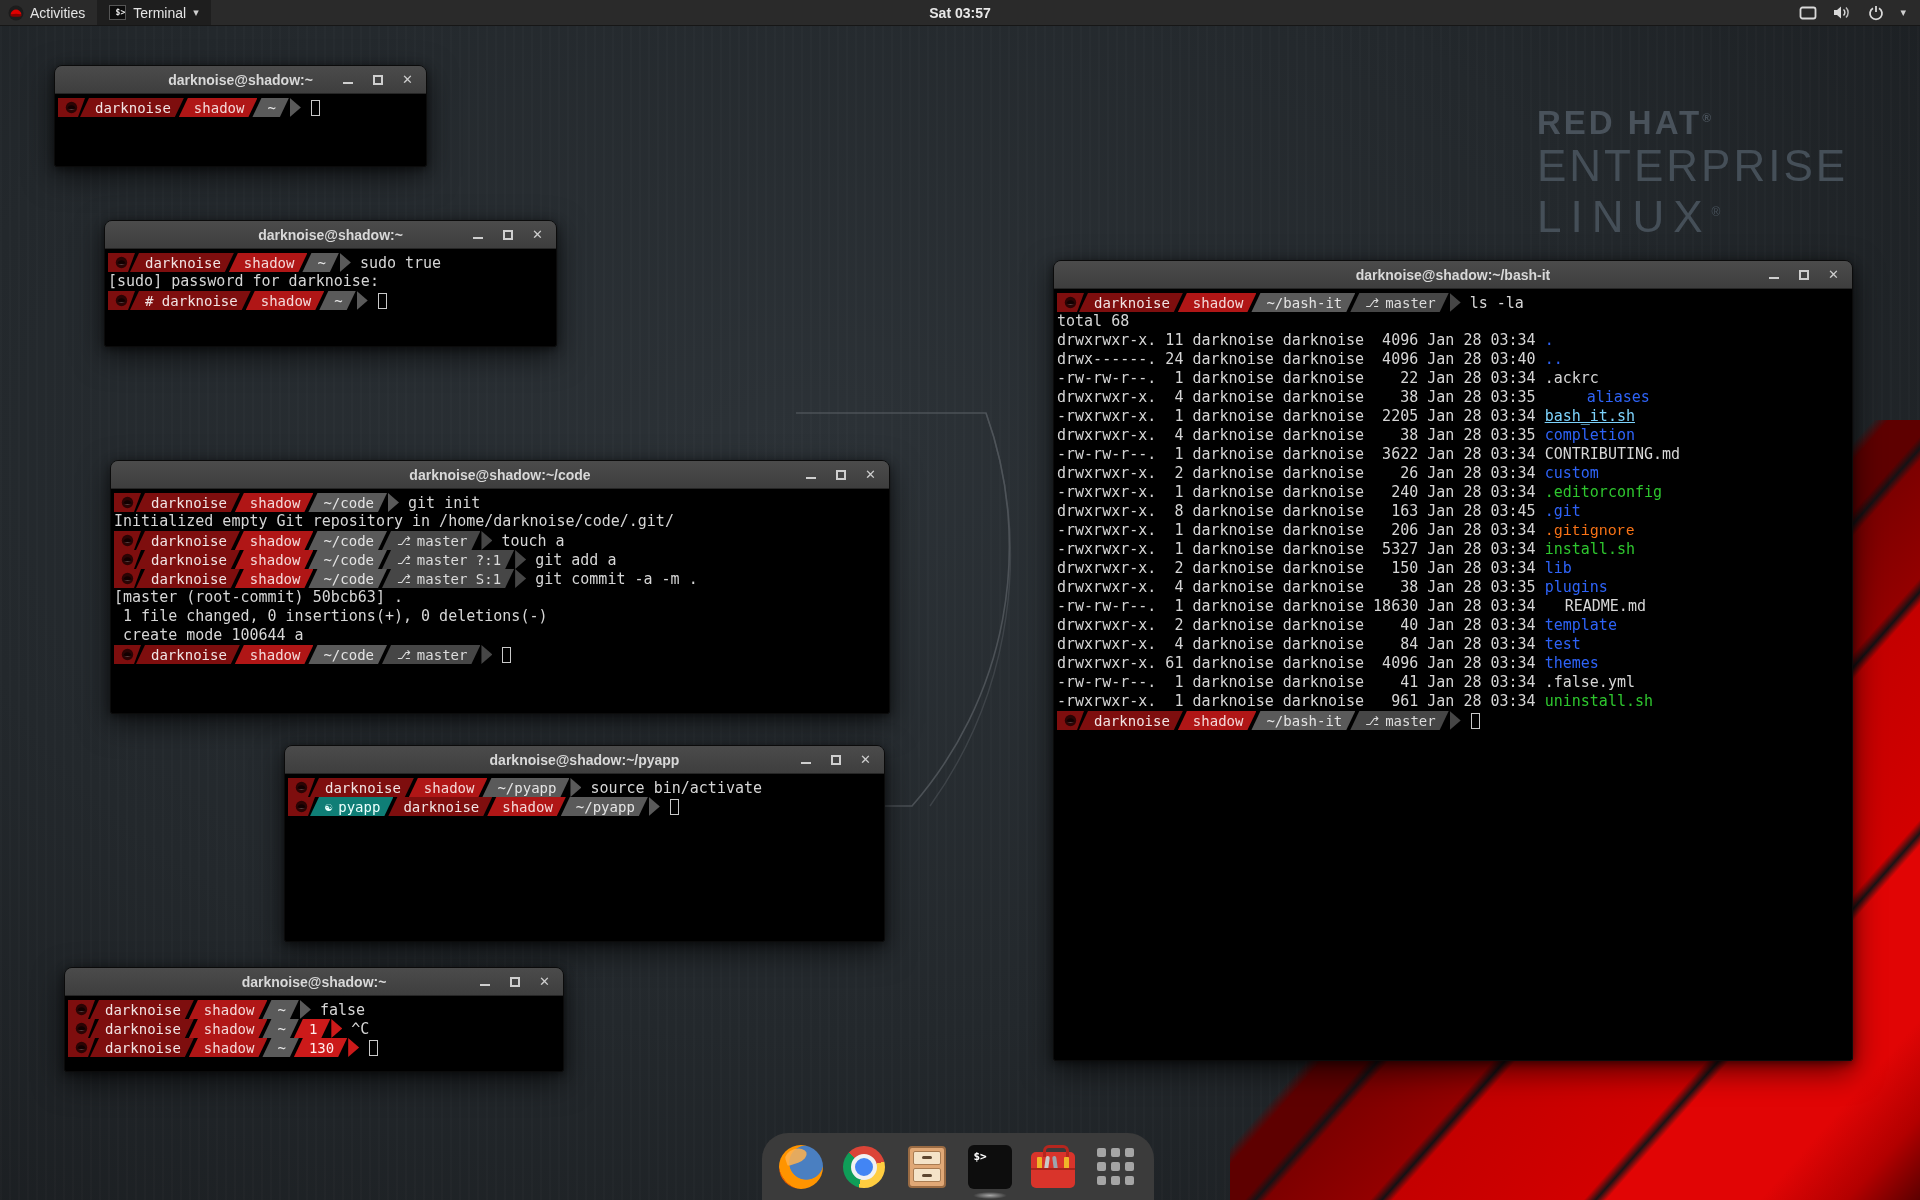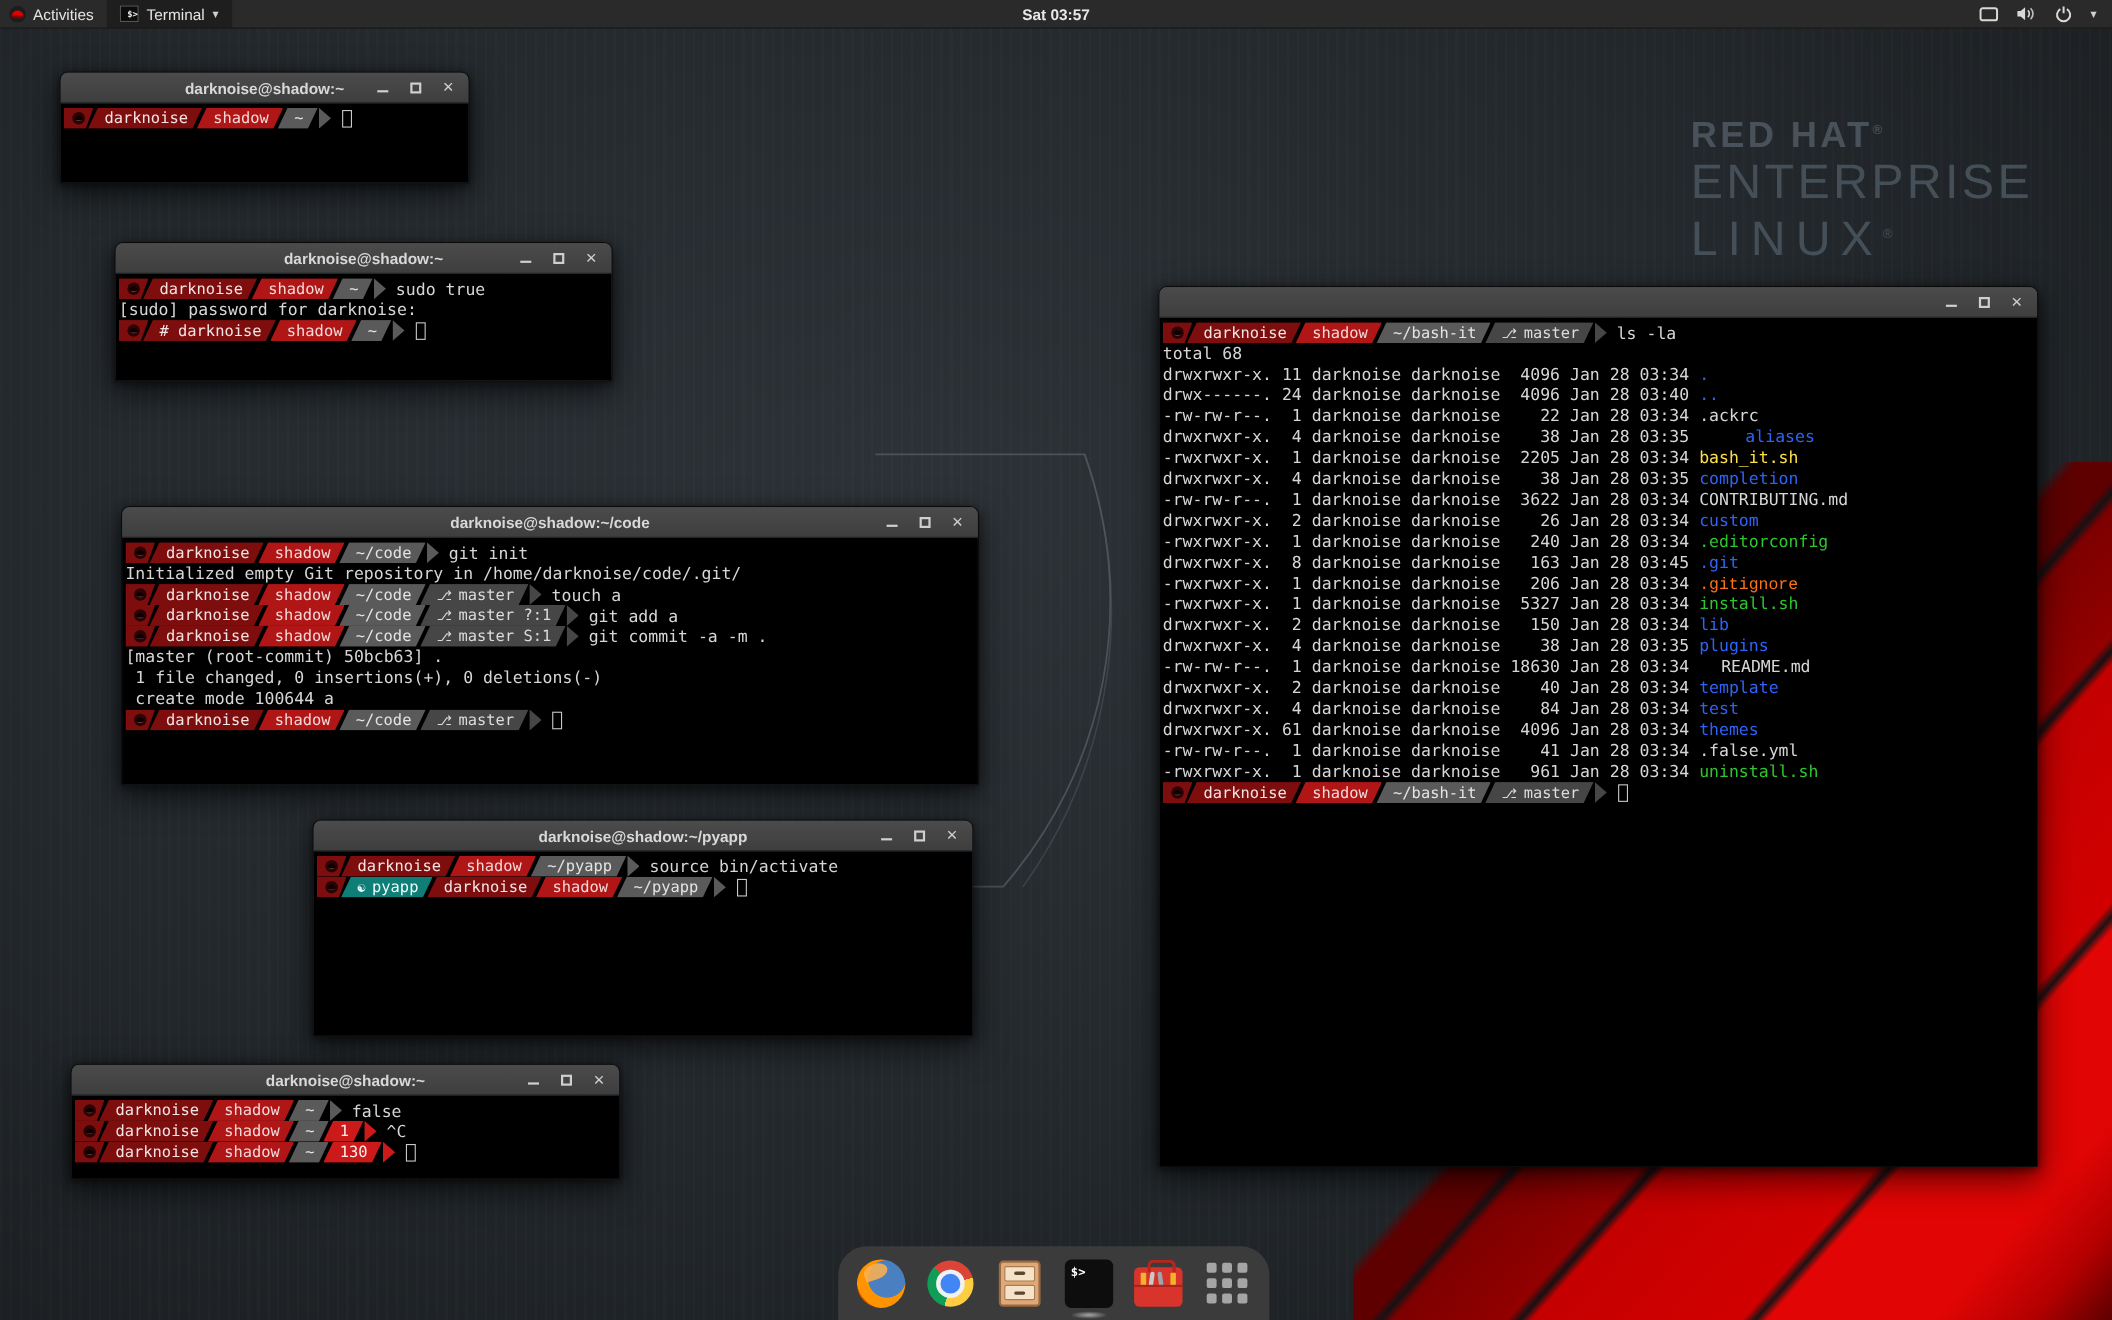--- a/index.html
+++ b/index.html
@@ -306,20 +306,21 @@
             </svg></div><span class="seg" style="background: rgb(126, 14, 14); color: rgb(241, 228, 228);">darknoise</span><span class="seg" style="background: rgb(176, 22, 22); color: rgb(243, 217, 217);">shadow</span><span class="seg" style="background: rgb(90, 90, 90); color: rgb(228, 228, 228);">~</span><span class="seg" style="background: rgb(204, 26, 26); color: rgb(255, 236, 236);">1</span><span class="parrow" style="background: rgb(204, 26, 26);"></span><span class="cmdtext">^C</span></div>
         <div class="tline"><div class="rhchip" style="background: rgb(126, 14, 14);"><svg width="13" height="13" viewBox="0 0 16 16">
               <circle cx="8" cy="8" r="7" fill="#2a0404"></circle>
               <path d="M3 9.3 q1.4-4 5-4 t5 4 q-2.4 1.4-5 1.4 t-5-1.4z" fill="#120000"></path>
               <path d="M3.4 9.6 q4.6 2 9.2 0 q-4.6 2.8-9.2 0z" fill="#c9b9b9" opacity="0.7"></path>
             </svg></div><span class="seg" style="background: rgb(126, 14, 14); color: rgb(241, 228, 228);">darknoise</span><span class="seg" style="background: rgb(176, 22, 22); color: rgb(243, 217, 217);">shadow</span><span class="seg" style="background: rgb(90, 90, 90); color: rgb(228, 228, 228);">~</span><span class="seg" style="background: rgb(204, 26, 26); color: rgb(255, 236, 236);">130</span><span class="parrow" style="background: rgb(204, 26, 26);"></span><span class="cursor"></span></div>
       </div>
     </div>
     <div class="window" style="left: 1053px; top: 260px; width: 800px; height: 801px;">
       <div class="titlebar">
+        <div class="wtitle">darknoise@shadow:~/bash-it</div>
         <div class="wbtns">
           <div class="wbtn">
             <span class="minbar"></span>
           </div>
           <div class="wbtn">
             <span class="maxbox"></span>
           </div>
           <div class="wbtn closeb">✕</div>
         </div>
       </div>
@@ -327,21 +328,21 @@
         <div class="tline"><div class="rhchip" style="background: rgb(126, 14, 14);"><svg width="13" height="13" viewBox="0 0 16 16">
               <circle cx="8" cy="8" r="7" fill="#2a0404"></circle>
               <path d="M3 9.3 q1.4-4 5-4 t5 4 q-2.4 1.4-5 1.4 t-5-1.4z" fill="#120000"></path>
               <path d="M3.4 9.6 q4.6 2 9.2 0 q-4.6 2.8-9.2 0z" fill="#c9b9b9" opacity="0.7"></path>
             </svg></div><span class="seg" style="background: rgb(126, 14, 14); color: rgb(241, 228, 228);">darknoise</span><span class="seg" style="background: rgb(176, 22, 22); color: rgb(243, 217, 217);">shadow</span><span class="seg" style="background: rgb(90, 90, 90); color: rgb(228, 228, 228);">~/bash-it</span><span class="seg" style="background: rgb(70, 70, 70); color: rgb(220, 220, 220);"><span class="gico">⎇</span>master</span><span class="parrow" style="background: rgb(70, 70, 70);"></span><span class="cmdtext">ls -la</span></div>
         <div class="tline plain">total 68</div>
         <div class="tline plain"><span>drwxrwxr-x. 11 darknoise darknoise  4096 Jan 28 03:34 </span><span style="color: rgb(46, 99, 247);">.</span></div>
         <div class="tline plain"><span>drwx------. 24 darknoise darknoise  4096 Jan 28 03:40 </span><span style="color: rgb(46, 99, 247);">..</span></div>
         <div class="tline plain"><span>-rw-rw-r--.  1 darknoise darknoise    22 Jan 28 03:34 </span><span style="color: rgb(214, 214, 214);">.ackrc</span></div>
         <div class="tline plain"><span>drwxrwxr-x.  4 darknoise darknoise    38 Jan 28 03:35 </span><span style="color: rgb(46, 99, 247); margin-left: 42px;">aliases</span></div>
-        <div class="tline plain"><span>-rwxrwxr-x.  1 darknoise darknoise  2205 Jan 28 03:34 </span><span style="color: #fde047;">bash_it.sh</span></div>
+        <div class="tline plain"><span>-rwxrwxr-x.  1 darknoise darknoise  2205 Jan 28 03:34 </span><span style="color: #7dd3fc; text-decoration: underline;">bash_it.sh</span></div>
         <div class="tline plain"><span>drwxrwxr-x.  4 darknoise darknoise    38 Jan 28 03:35 </span><span style="color: rgb(46, 99, 247);">completion</span></div>
         <div class="tline plain"><span>-rw-rw-r--.  1 darknoise darknoise  3622 Jan 28 03:34 </span><span style="color: rgb(214, 214, 214);">CONTRIBUTING.md</span></div>
         <div class="tline plain"><span>drwxrwxr-x.  2 darknoise darknoise    26 Jan 28 03:34 </span><span style="color: rgb(46, 99, 247);">custom</span></div>
         <div class="tline plain"><span>-rwxrwxr-x.  1 darknoise darknoise   240 Jan 28 03:34 </span><span style="color: rgb(46, 198, 46);">.editorconfig</span></div>
         <div class="tline plain"><span>drwxrwxr-x.  8 darknoise darknoise   163 Jan 28 03:45 </span><span style="color: rgb(46, 99, 247);">.git</span></div>
         <div class="tline plain"><span>-rwxrwxr-x.  1 darknoise darknoise   206 Jan 28 03:34 </span><span style="color: #f97316; font-family: Liberation Mono, monospace;">.gitignore</span></div>
         <div class="tline plain"><span>-rwxrwxr-x.  1 darknoise darknoise  5327 Jan 28 03:34 </span><span style="color: rgb(46, 198, 46);">install.sh</span></div>
         <div class="tline plain"><span>drwxrwxr-x.  2 darknoise darknoise   150 Jan 28 03:34 </span><span style="color: rgb(46, 99, 247);">lib</span></div>
         <div class="tline plain"><span>drwxrwxr-x.  4 darknoise darknoise    38 Jan 28 03:35 </span><span style="color: rgb(46, 99, 247);">plugins</span></div>
         <div class="tline plain"><span>-rw-rw-r--.  1 darknoise darknoise 18630 Jan 28 03:34 </span><span style="color: rgb(214, 214, 214); padding-left: 20px;">README.md</span></div>

